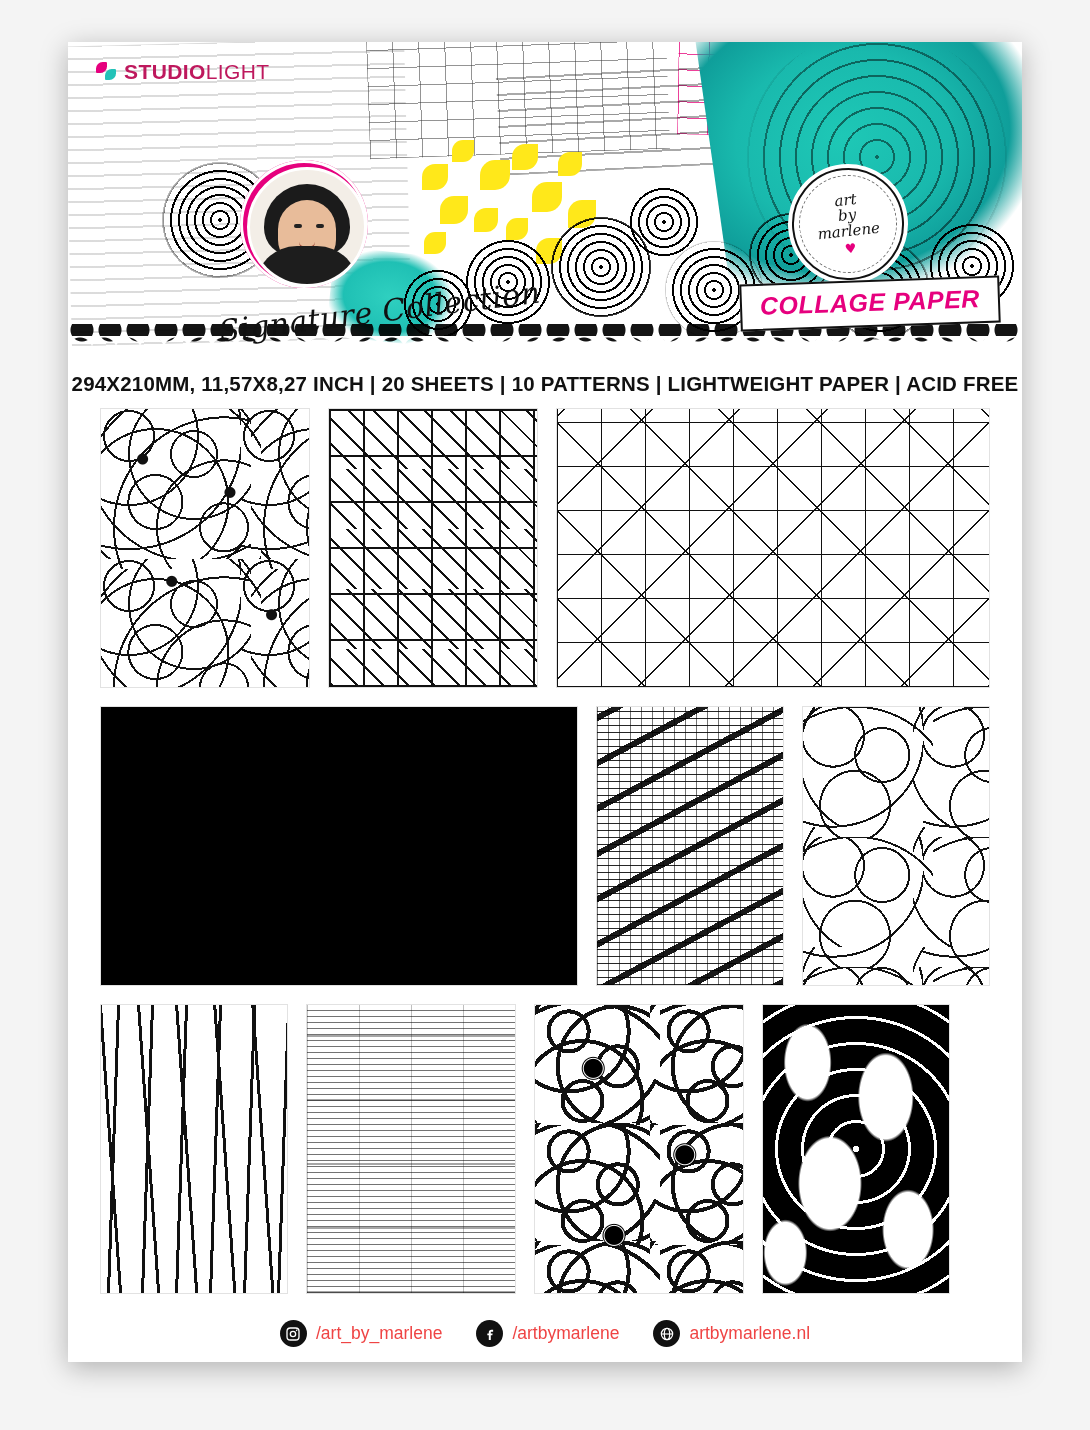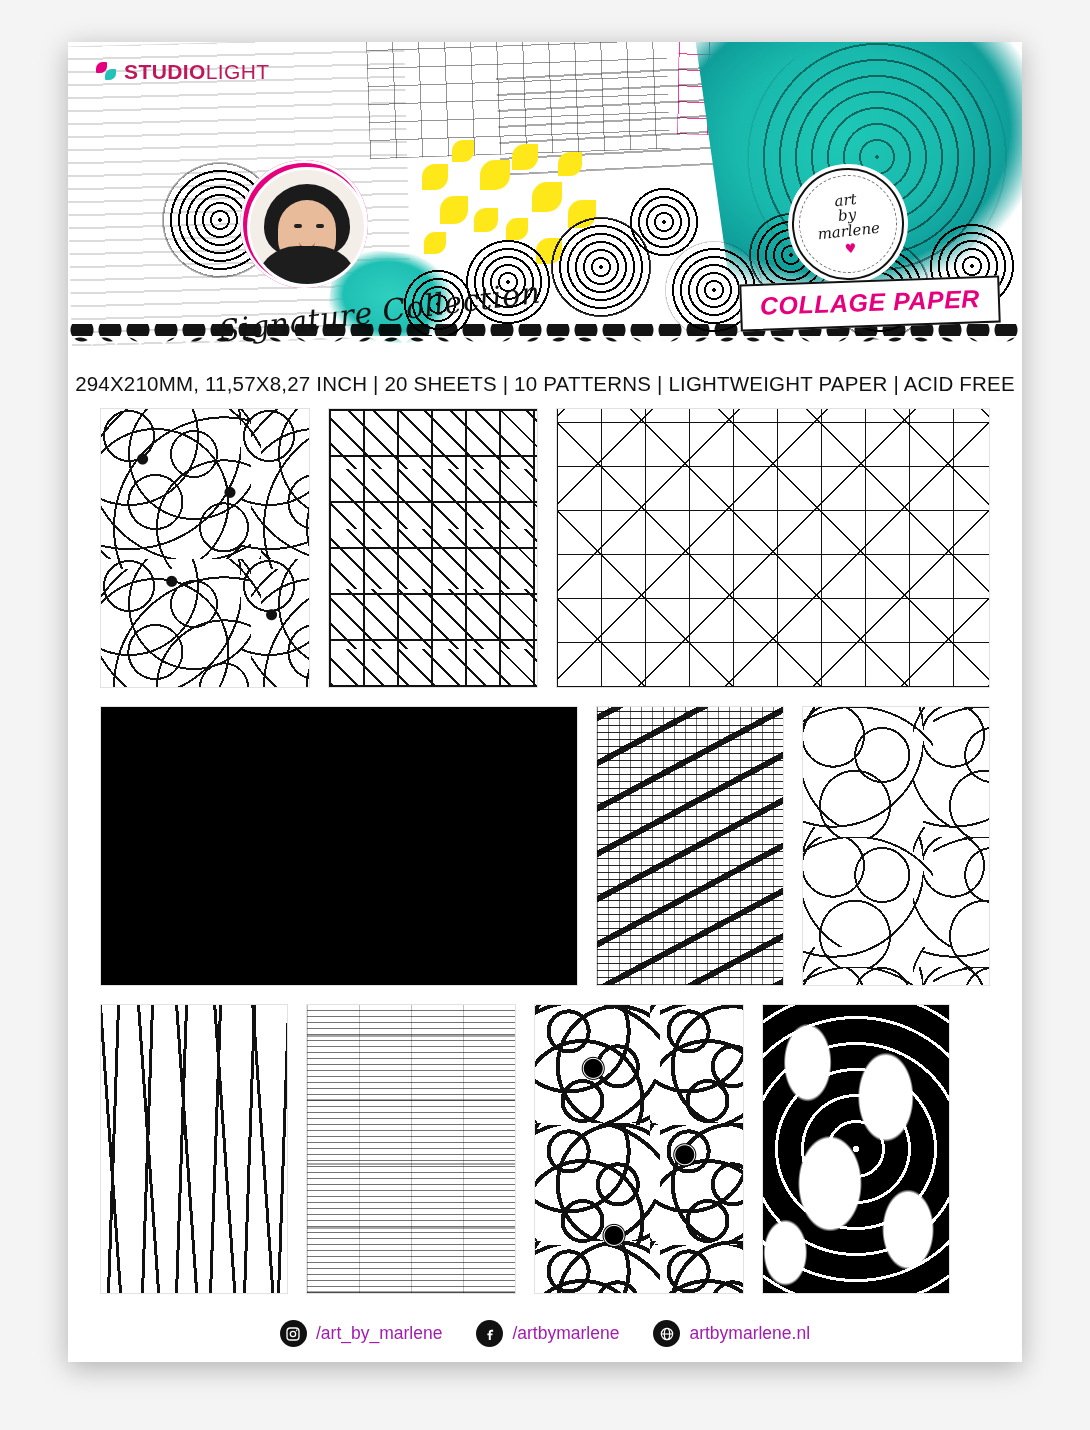--- a/index.html
+++ b/index.html
@@ -145,21 +145,21 @@
     background:#fff;border:2px solid #111;padding:6px 18px 8px;
     transform:rotate(-2deg);
   }
   .label span{
     font-family:"Liberation Sans",sans-serif;font-weight:700;font-style:italic;
     font-size:25px;color:#e6007e;letter-spacing:.5px;
   }
 
   
   .specs{
-    text-align:center;font-weight:400;font-size:20.5px;letter-spacing:.2px;color:#111;
+    text-align:center;font-weight:700;font-size:20.5px;letter-spacing:.2px;color:#111;
     padding:10px 0 12px;font-family:"Liberation Sans",sans-serif;
   }
 
   
   .grid{padding:0 32px;}
   .row{display:flex;gap:18px;margin-bottom:18px;}
   .sw{background:#fff;border:1px solid #e2e2e2;overflow:hidden;position:relative;}
 
   .r1 .s1{width:208px;height:278px;}
   .r1 .s2{width:208px;height:278px;}
@@ -282,21 +282,21 @@
   }
 
   
   .footer{
     display:flex;align-items:center;justify-content:center;gap:34px;
     padding:8px 0 16px;
   }
   .soc{display:flex;align-items:center;gap:9px;}
   .soc .ic{width:27px;height:27px;border-radius:50%;background:#111;color:#fff;display:flex;align-items:center;justify-content:center;}
   .soc .ic svg{display:block;}
-  .soc span{font-size:17.5px;color:#a21caf;font-family:"Liberation Sans",sans-serif;}
+  .soc span{font-size:17.5px;color:#ef4444;font-family:"Liberation Sans",sans-serif;}
 </style>
 </head>
 <body>
 
 <div class="page">
   <div class="card">
 
     <div class="header">
       <div class="hdr-bg">
         <div class="txt-texture"></div>

